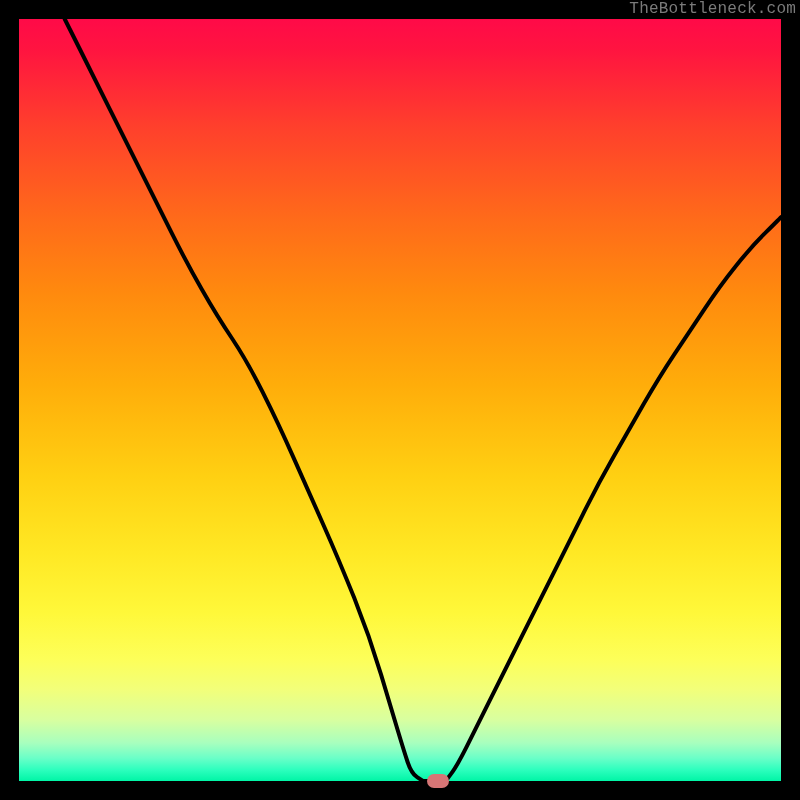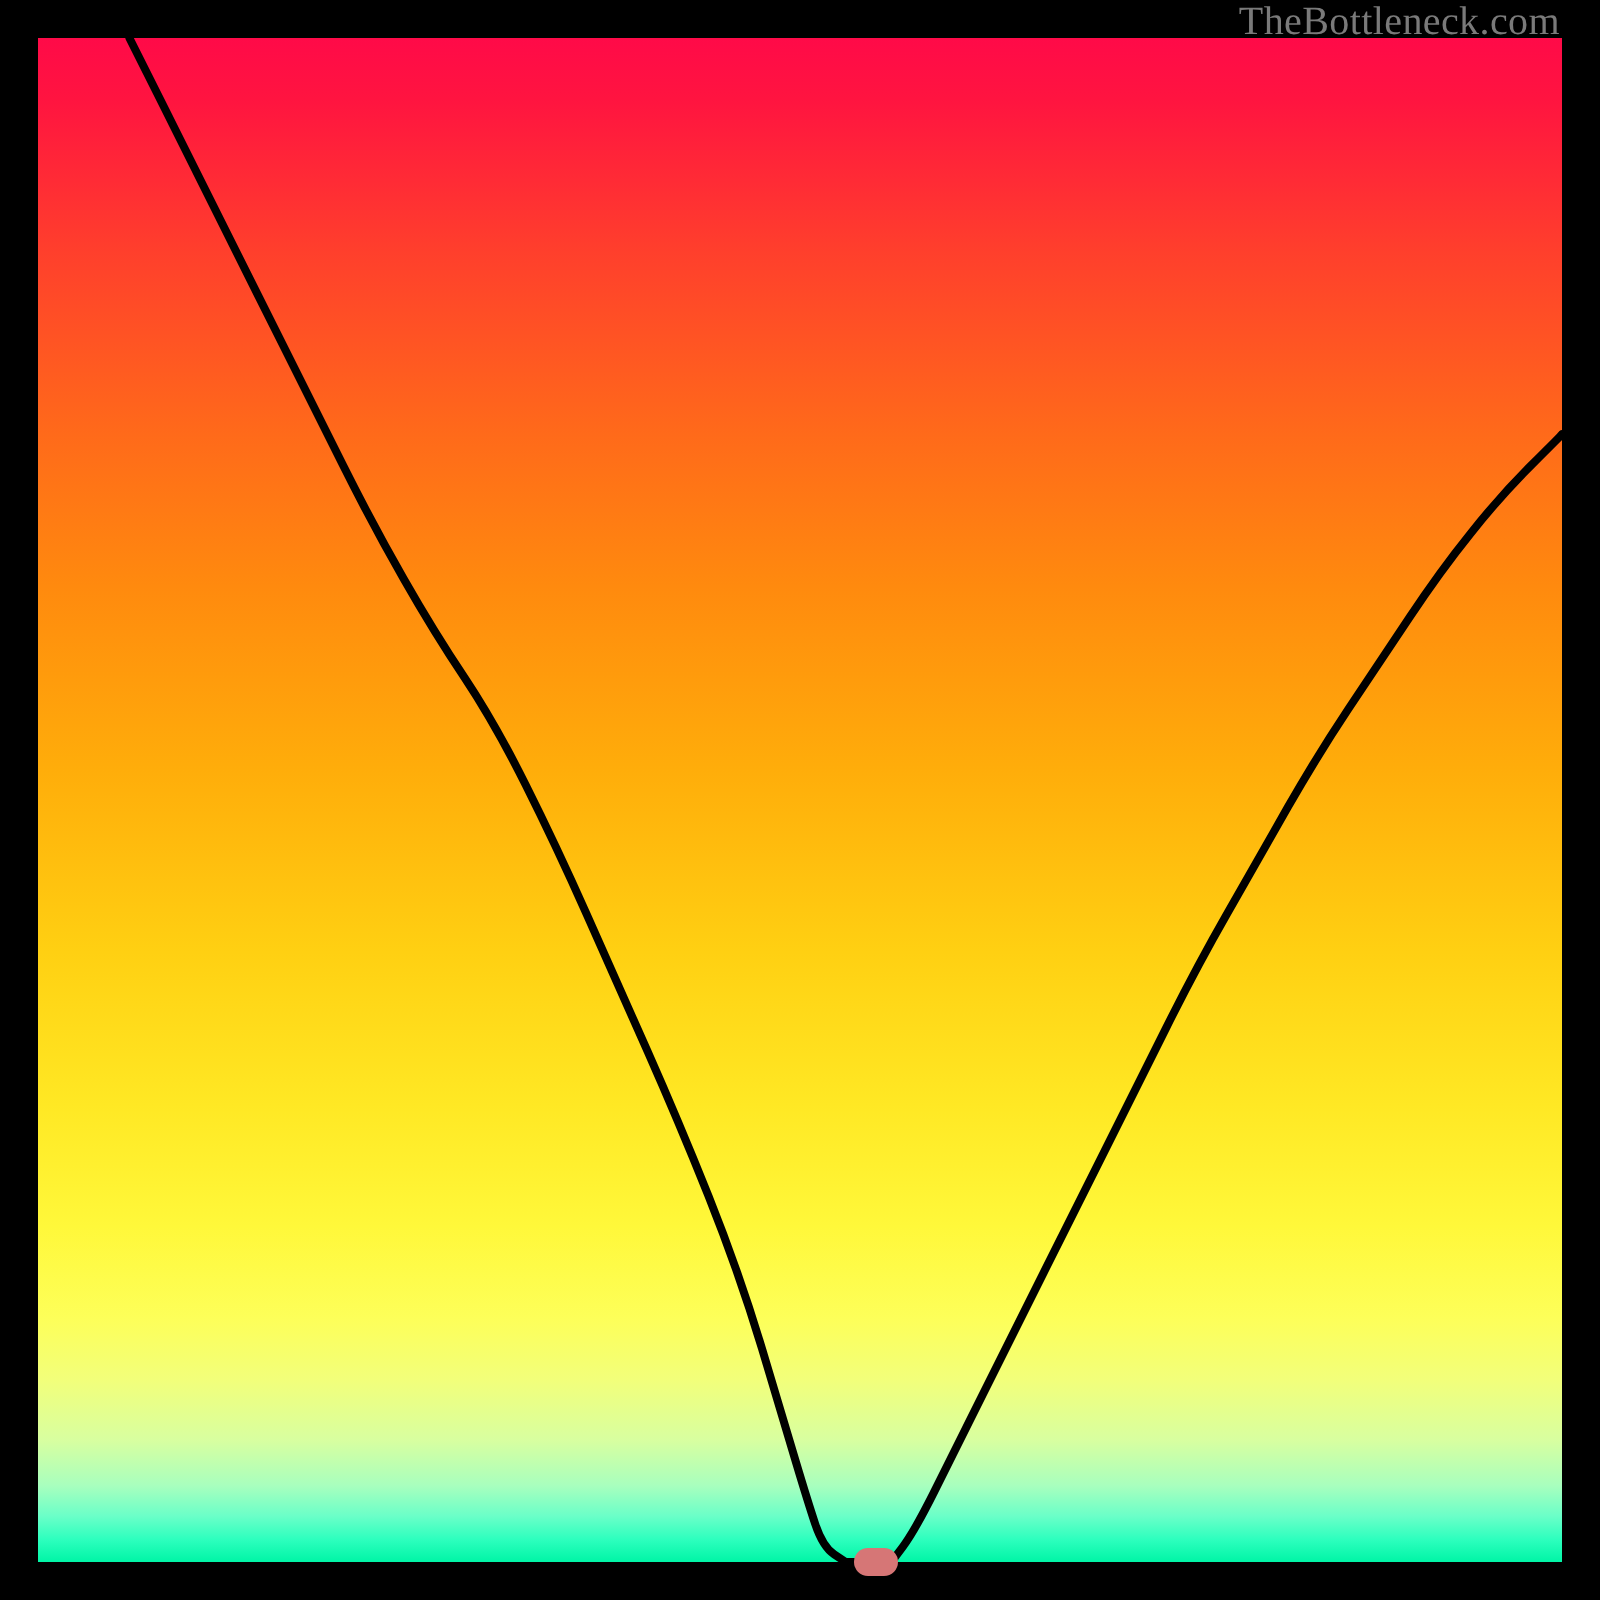--- a/index.html
+++ b/index.html
@@ -68,23 +68,23 @@
     position: absolute;
     width: 22px;
     height: 14px;
     border-radius: 7px;
     background: #d67676;
     transform: translate(-50%, -50%);
   }
   .watermark {
     position: absolute;
     top: 0;
-    right: 20px;
-    font-family: Liberation Serif, serif;
-    font-size: 20px;
+    right: 4px;
+    font-family: Liberation Mono, monospace;
+    font-size: 16px;
     color: #7a7a7a;
     letter-spacing: 0.2px;
     user-select: none;
   }
 </style>
 </head>
 <body>
 
 <div class="frame">
   <div class="plot-area">

